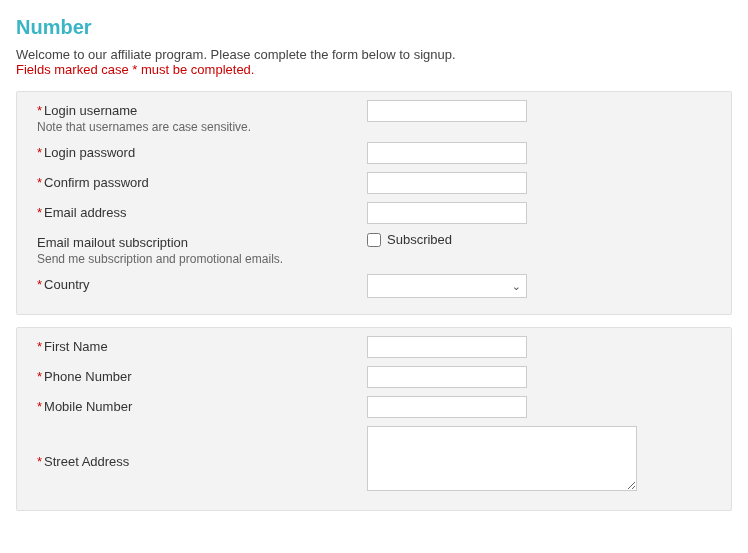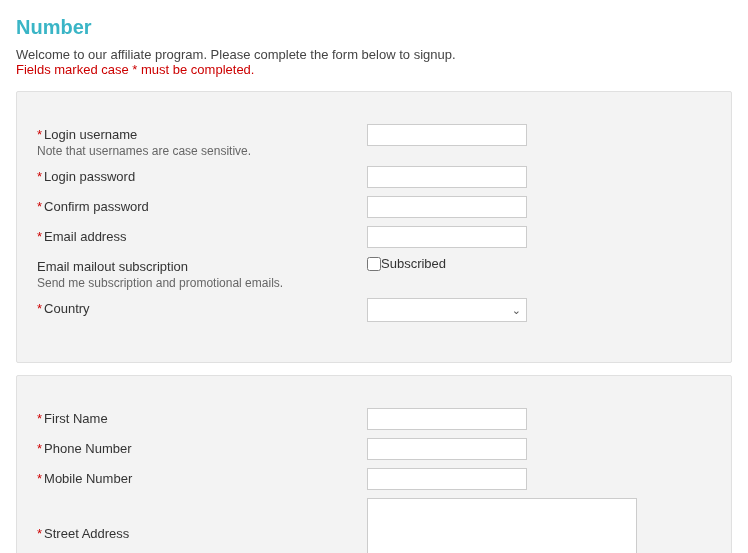--- a/index.html
+++ b/index.html
@@ -26,21 +26,21 @@
       color: #444;
       margin-bottom: 14px;
     }
     .required-note span {
       color: #c00;
     }
     .form-section {
       background: #f3f3f3;
       border: 1px solid #e0e0e0;
       border-radius: 2px;
-      padding: 32px 20px;
+      padding: 8px 20px;
       margin-bottom: 12px;
     }
     .form-row {
       display: flex;
       align-items: flex-start;
       margin-bottom: 8px;
     }
     .form-row.multi-line {
       align-items: center;
     }
@@ -99,20 +99,21 @@
       right: 6px;
       top: 50%;
       transform: translateY(-50%);
       pointer-events: none;
       font-size: 11px;
       color: #555;
     }
     .checkbox-row {
       display: flex;
       align-items: center;
+      gap: 6px;
     }
     .checkbox-row input[type="checkbox"] {
       width: 14px;
       height: 14px;
       margin: 0;
     }
     .checkbox-label {
       font-size: 13px;
       color: #333;
     }

